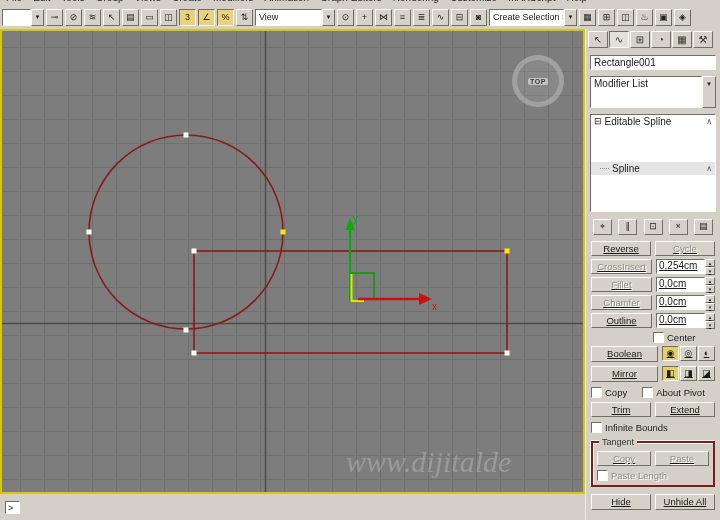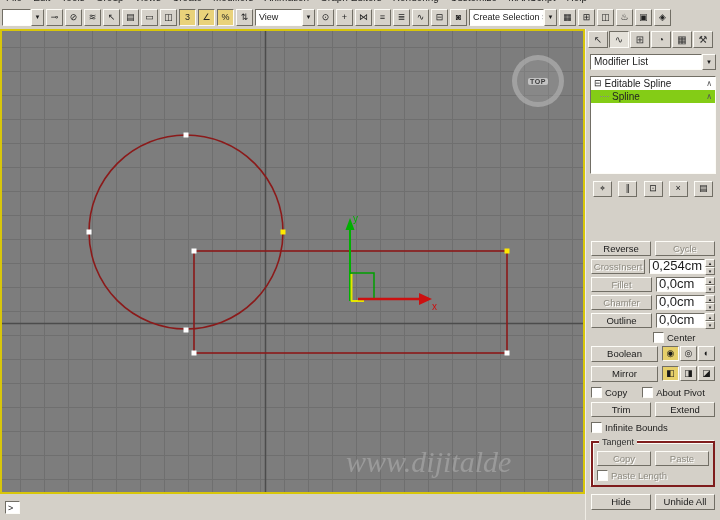--- a/index.html
+++ b/index.html
@@ -16,21 +16,21 @@
     gap:2px;padding:0 2px;background:#d4d0c8;box-sizing:border-box;}
   .tgroup{display:flex;gap:2px;}
   .tbtn{width:17px;height:17px;background:#d6d2ca;border:1px solid;border-color:#fdfcf7 #716e65 #716e65 #fdfcf7;
     font-size:9px;line-height:15px;text-align:center;color:#222;box-sizing:border-box;}
   .tbtn.snap{background:#e9d27a;border-color:#716e65 #fdfcf7 #fdfcf7 #716e65;}
   .tcombo{display:flex;height:17px;}
   .tcombo-text{flex:1;background:#fff;border:1px solid;border-color:#716e65 #fdfcf7 #fdfcf7 #716e65;
     font-size:9px;line-height:14px;padding:0 3px;white-space:nowrap;overflow:hidden;}
   .tcombo-btn{width:13px;background:#d6d2ca;border:1px solid;border-color:#fdfcf7 #716e65 #716e65 #fdfcf7;
     font-size:6px;line-height:15px;text-align:center;box-sizing:border-box;}
-  .w40{width:42px}.w58{width:60px}.w86{width:88px}
+  .w40{width:42px}.w58{width:80px}.w86{width:88px}
 
   
   .viewport{position:absolute;left:0;top:29px;width:585px;height:465px;box-sizing:border-box;
     border:2px solid #d8c60a;overflow:hidden;background-color:#7d7d7d;
     background-image:linear-gradient(to right,#6f6f6f 1px,transparent 1px),
                      linear-gradient(to bottom,#6f6f6f 1px,transparent 1px);
     background-size:24px 24px;background-position:-6px -8px;}
   .vp-svg{position:absolute;left:0;top:0;}
   .top-widget{position:absolute;left:510px;top:24px;width:42px;height:42px;border-radius:50%;
     border:5px solid rgba(178,178,178,.6);background:rgba(165,165,165,.28);
@@ -46,46 +46,46 @@
     padding-left:2px;box-sizing:border-box;}
 
   
   .panel{position:absolute;left:585px;top:29px;width:135px;height:491px;background:#d4d0c8;
     border-left:1px solid #efece5;box-sizing:border-box;font-size:10px;}
   .tabs{display:flex;gap:1px;padding:2px 2px 0 2px;}
   .tab{width:20px;height:17px;background:#d6d2ca;border:1px solid;border-color:#fdfcf7 #716e65 #716e65 #fdfcf7;
     font-size:10px;line-height:15px;text-align:center;box-sizing:border-box;color:#333;}
   .tab.active{background:#e3e0d8;border-color:#716e65 #fdfcf7 #fdfcf7 #716e65;}
   .field{height:15px;font-size:10px;line-height:13px;padding:0 3px;margin:7px 4px 0 4px;box-sizing:border-box;}
-  .combo{display:flex;margin:6px 4px 0 4px;height:16px;}
+  .combo{display:flex;margin:6px 4px 0 4px;height:32px;}
   .combo-text{flex:1;background:#fff;border:1px solid;border-color:#716e65 #fdfcf7 #fdfcf7 #716e65;
     font-size:10px;line-height:13px;padding:0 3px;}
   .combo-btn{width:14px;background:#d6d2ca;border:1px solid;border-color:#fdfcf7 #716e65 #716e65 #fdfcf7;
     font-size:6px;line-height:14px;text-align:center;box-sizing:border-box;}
   .stack{margin:6px 4px 0 4px;height:96px;font-size:10px;overflow:hidden;}
   .stack-row{height:13px;line-height:13px;display:flex;align-items:center;padding:0 3px;}
   .stack-row .tree-toggle{font-size:9px;margin-right:3px;}
   .stack-row.child{padding-left:9px;color:#222;}
   .branch{width:9px;border-top:1px dotted #888;margin-right:3px;}
-  .stack-row.sel{background:#84cc16;}
+  .stack-row.sel{background:#e5e5e5;margin-top:34px;}
   .chev{margin-left:auto;font-size:8px;color:#555;}
   .stools{display:flex;justify-content:space-between;margin:7px 7px 0 7px;}
   .stools .ibtn{width:19px;height:16px;}
   .ibtn{background:#d6d2ca;border:1px solid;border-color:#fdfcf7 #716e65 #716e65 #fdfcf7;
     font-size:9px;line-height:13px;text-align:center;box-sizing:border-box;}
   .ibtn.on{background:#e6cf6a;border-color:#716e65 #fdfcf7 #fdfcf7 #716e65;}
 
   .rollout{position:absolute;left:5px;right:5px;top:212px;}
-  .prow{display:flex;gap:4px;height:15px;margin-bottom:3px;}
+  .prow{display:flex;gap:4px;height:15px;margin-bottom:3px;text-decoration:underline;}
   .btn{flex:1;background:#d6d2ca;border:1px solid;border-color:#fdfcf7 #716e65 #716e65 #fdfcf7;
     font-size:9.5px;line-height:13px;text-align:center;box-sizing:border-box;white-space:nowrap;overflow:hidden;}
   .btn.dis{color:#8e8b81;text-shadow:1px 1px 0 #fff;}
   .spin{flex:1;display:flex;}
   .spin-val{flex:1;background:#fff;border:1px solid;border-color:#716e65 #fdfcf7 #fdfcf7 #716e65;
-    font-size:13px;line-height:12px;padding:0 2px;white-space:nowrap;overflow:hidden;}
+    font-size:10px;line-height:12px;padding:0 2px;white-space:nowrap;overflow:hidden;}
   .spin-arrows{width:10px;display:flex;flex-direction:column;}
   .spin-arrows i{flex:1;font-style:normal;font-size:5px;line-height:6px;text-align:center;
     background:#d6d2ca;border:1px solid;border-color:#fdfcf7 #716e65 #716e65 #fdfcf7;box-sizing:border-box;}
   .ibtns{display:flex;gap:1px;}
   .ibtns .ibtn{width:17px;height:15px;}
   .cbrow{display:flex;align-items:center;gap:3px;font-size:9.5px;height:11px;margin-bottom:3px;}
   .cb{width:9px;height:9px;background:#fff;border:1px solid;border-color:#716e65 #fdfcf7 #fdfcf7 #716e65;
     box-sizing:content-box;flex:0 0 auto;}
   .cbrow.dis span.lab{color:#8e8b81;text-shadow:1px 1px 0 #fff;}
   .gbox{position:relative;border:2px solid #7f1d1d;box-shadow:1px 1px 0 #fbfaf5 inset,-1px -1px 0 #fbfaf5;
@@ -236,20 +236,21 @@
 
       <div class="tab"><span>⊞</span></div>
 
       <div class="tab"><span>◔</span></div>
 
       <div class="tab"><span>▦</span></div>
 
       <div class="tab"><span>⚒</span></div>
     </div>
 
+    <div class="field sunken">Rectangle001</div>
 
     <div class="combo">
       <span class="combo-text">Modifier List</span>
       <span class="combo-btn">▼</span>
     </div>
 
     <div class="stack sunken">
       <div class="stack-row root">
         <span class="tree-toggle">⊟</span>
         <span>Editable Spline</span>

